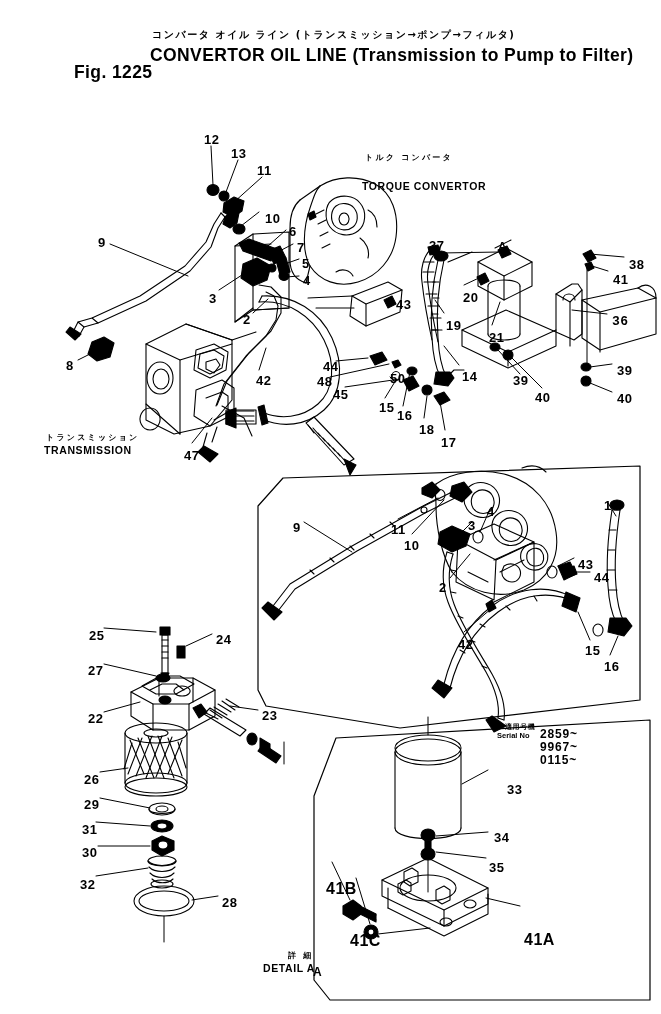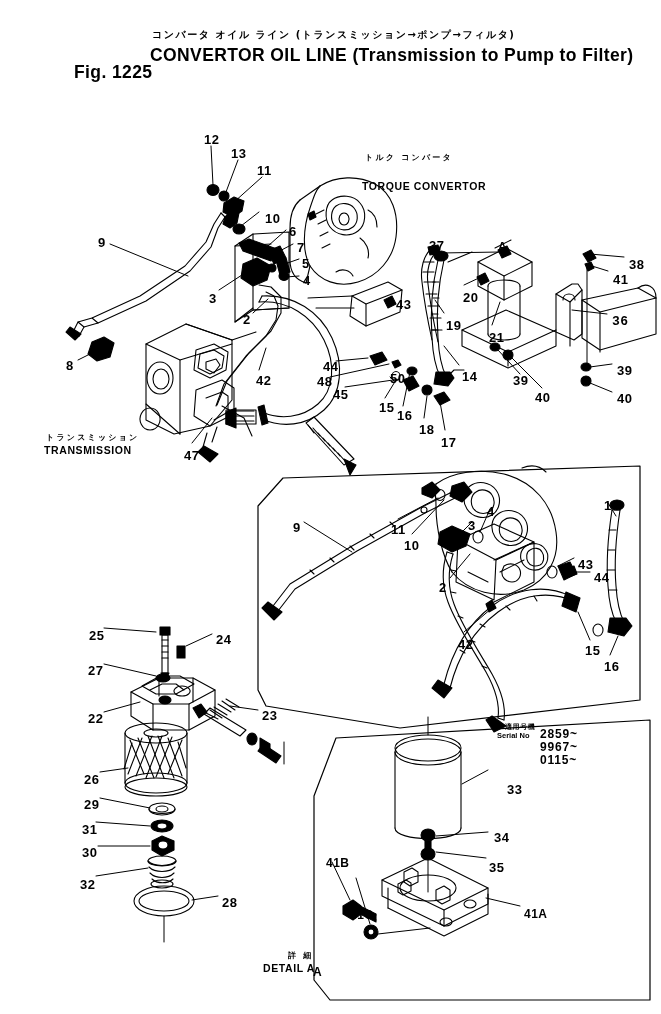--- a/index.html
+++ b/index.html
@@ -13,21 +13,21 @@
   .ttl-en{position:absolute;font-family:"Liberation Sans",sans-serif;
           font-size:17.5px;font-weight:700;letter-spacing:.4px;white-space:nowrap;}
 
   .grp-jp{position:absolute;font-family:"DejaVu Sans",sans-serif;
           font-size:8px;font-weight:700;letter-spacing:2.2px;white-space:nowrap;}
   .grp-en{position:absolute;font-family:"Liberation Sans",sans-serif;
           font-size:10.5px;font-weight:700;letter-spacing:.6px;white-space:nowrap;}
 
   .num{position:absolute;font-family:"Liberation Sans",sans-serif;
        font-size:13px;font-weight:700;white-space:nowrap;letter-spacing:.5px;}
-  .num.sm{font-size:12px;}
+  .num.sm{font-size:16px;margin-top:24px;}
 
   .sn-jp{position:absolute;font-family:"DejaVu Sans",sans-serif;
          font-size:7px;font-weight:700;letter-spacing:.6px;white-space:nowrap;}
   .sn-en{position:absolute;font-family:"Liberation Sans",sans-serif;
          font-size:7.5px;font-weight:700;white-space:nowrap;}
   .sn-val{position:absolute;font-family:"Liberation Sans",sans-serif;
           font-size:12px;font-weight:700;letter-spacing:.8px;white-space:nowrap;}
   .mark-a{position:absolute;font-family:"Liberation Sans",sans-serif;
           font-size:12px;font-weight:700;}
 </style>

